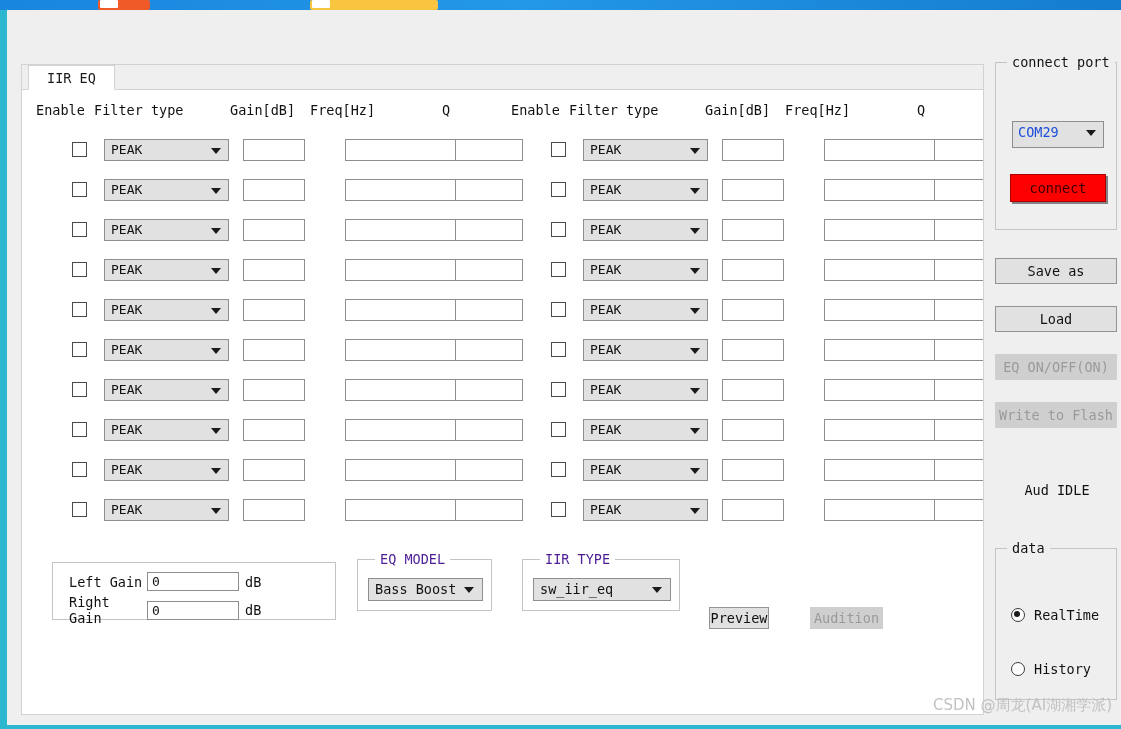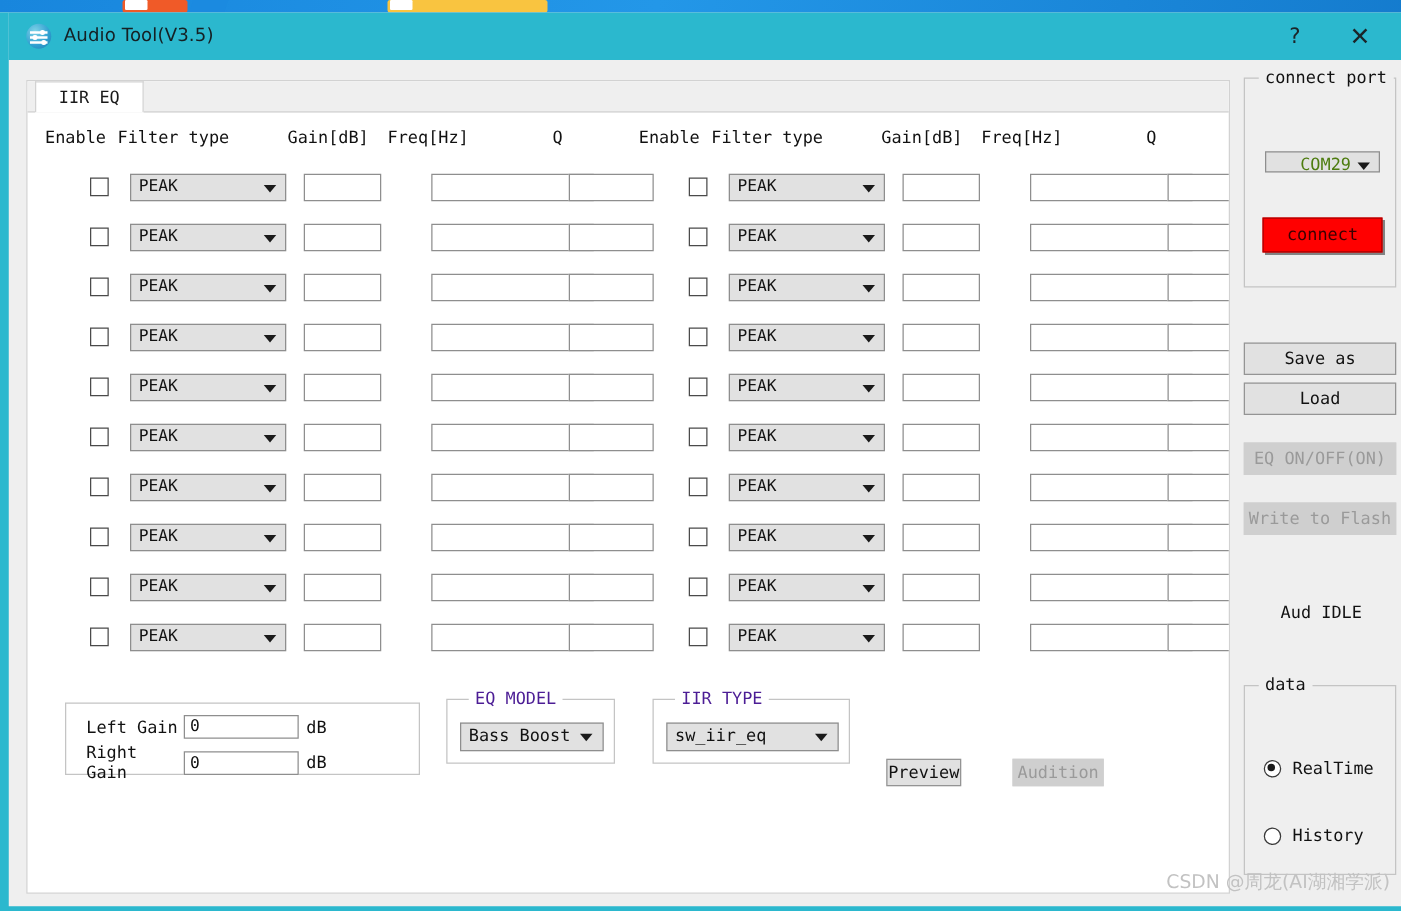--- a/index.html
+++ b/index.html
@@ -146,42 +146,42 @@
   #sidebar{position:absolute;left:985px;top:44px;width:130px;height:665px;}
   #serial-port-box{
     position:absolute;left:3px;top:8px;width:122px;height:168px;
     border:1px solid #c4c4c4;box-sizing:border-box;
   }
   #serial-port-box>.glabel{
     position:absolute;top:-9px;left:11px;background:#efefef;padding:0 5px;
     font-size:13.5px;color:#111;white-space:nowrap;
   }
   #com-port-select{
-    position:absolute;left:16px;top:58px;width:92px;height:17px;box-sizing:border-box;
-    background:#e1e1e1;border:1px solid #8e8e8e;font-size:13.5px;color:#4d7c0f;
-    line-height:21px;padding-left:5px;cursor:pointer;text-align:center;
+    position:absolute;left:16px;top:58px;width:92px;height:27px;box-sizing:border-box;
+    background:#e1e1e1;border:1px solid #8e8e8e;font-size:13.5px;color:#1d4ed8;
+    line-height:21px;padding-left:5px;cursor:pointer;
   }
   #com-port-select .arw{
     position:absolute;right:7px;top:8px;width:0;height:0;
     border-left:5px solid transparent;border-right:5px solid transparent;
     border-top:6px solid #1a1a1a;
   }
   #connect-button{
     position:absolute;left:14px;top:111px;width:96px;height:28px;
     background:#ff0000;border:1px solid #aa0000;box-sizing:border-box;
     display:flex;align-items:center;justify-content:center;
     font-size:13.5px;color:#3a0000;cursor:pointer;
     box-shadow:2px 2px 0 rgba(0,0,0,.45);
   }
   .side-btn{
     position:absolute;left:3px;width:122px;height:26px;box-sizing:border-box;
     display:flex;align-items:center;justify-content:center;
     font-size:13.5px;cursor:pointer;
   }
-  #save-as-button{top:204px;margin-top:16px;}
+  #save-as-button{top:204px;}
   #load-button{top:252px;}
   #eq-onoff-button{top:300px;}
   #write-flash-button{top:348px;}
   #aud-status{
     position:absolute;left:0;top:428px;width:130px;text-align:center;
     font-size:13.5px;color:#111;
   }
   #data-box{
     position:absolute;left:3px;top:494px;width:122px;height:152px;
     border:1px solid #c4c4c4;box-sizing:border-box;
@@ -219,33 +219,20 @@
   <div id="desktop-icon-a"></div>
   <div id="desktop-icon-a2"></div>
   <div id="desktop-icon-b"></div>
   <div id="desktop-icon-c"></div>
   <div id="desktop-icon-c2"></div>
 </div>
 <div id="desktop-strip-left"></div>
 
 <div id="app-window">
 
-  <div id="titlebar">
-    <div id="app-icon">
-      <div class="ln a"></div>
-        <div class="ln b"></div>
-        <div class="ln c"></div>
-      <div class="kn a"></div>
-        <div class="kn b"></div>
-        <div class="kn c"></div>
-    </div>
-    <div id="title-text">Audio Tool(V3.5)</div>
-    <div class="tb-btn" id="help-button">?</div>
-    <div class="tb-btn" id="close-button">✕</div>
-  </div>
 
   <div id="main-panel">
 
     <div id="tabstrip">
       <div id="tab-iir-eq">IIR EQ</div>
     </div>
 
     <div id="eq-body">
 
     <div class="col-headers hdr" style="left: 14px; top: 12px;">Enable</div>

